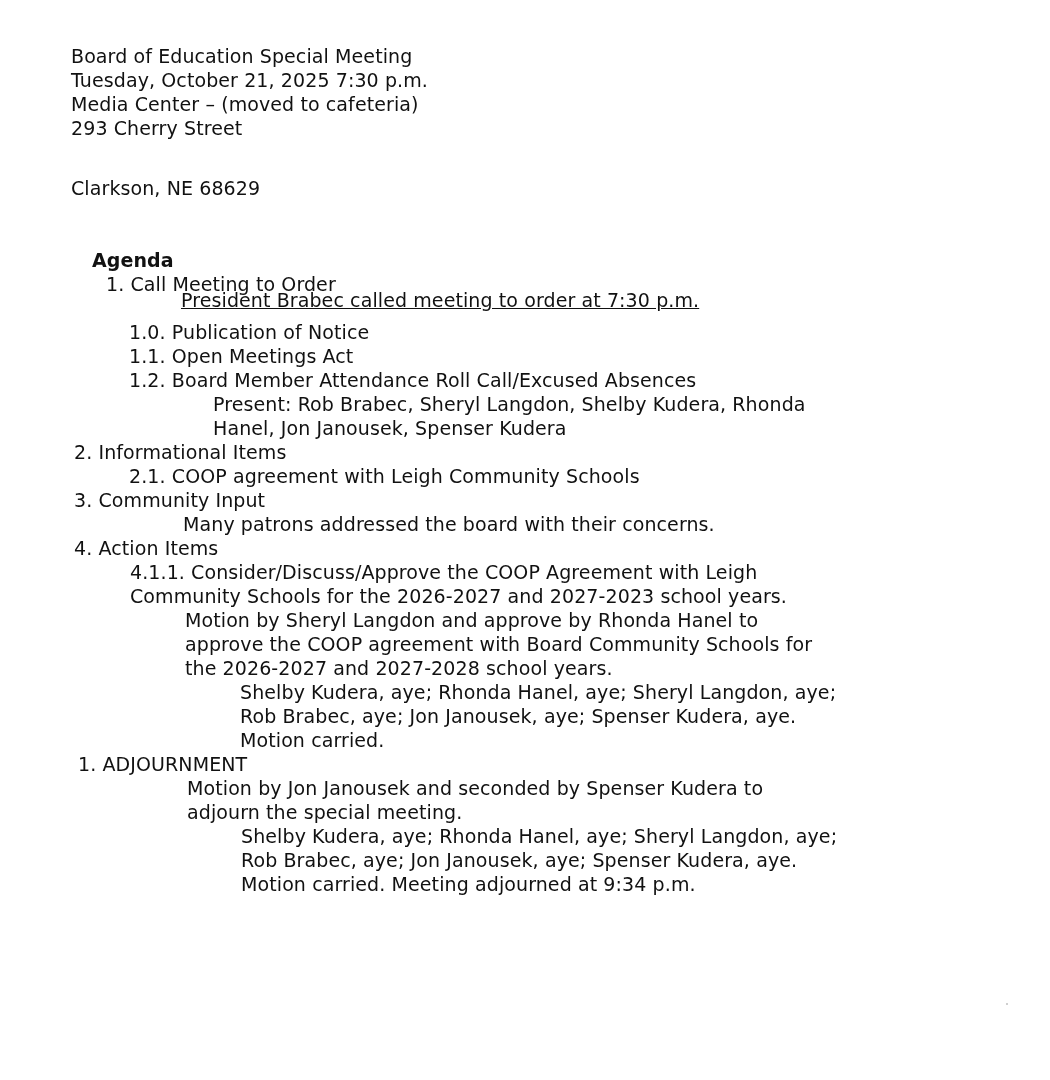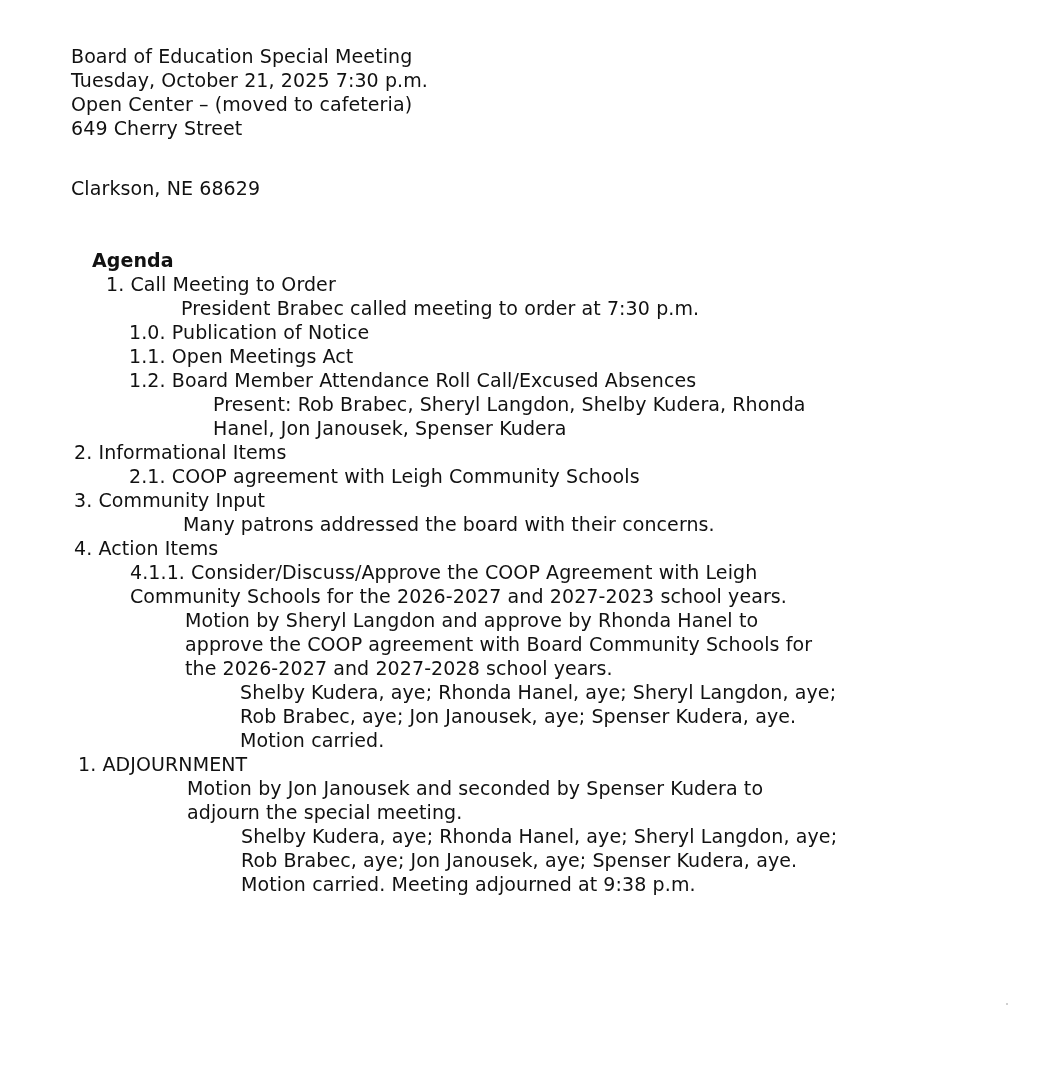--- a/index.html
+++ b/index.html
@@ -43,31 +43,31 @@
     }
   </style>
 </head>
 <body>
 
 <div class="page">
 
   <div>
     <div class="line" style="left:71px; top:44px;">Board of Education Special Meeting</div>
     <div class="line" style="left:71px; top:68px;">Tuesday, October 21, 2025 7:30 p.m.</div>
-    <div class="line" style="left:71px; top:92px;">Open Center – (moved to cafeteria)</div>
-    <div class="line" style="left:71px; top:116px;">649 Cherry Street</div>
+    <div class="line" style="left:71px; top:92px;">Media Center – (moved to cafeteria)</div>
+    <div class="line" style="left:71px; top:116px;">293 Cherry Street</div>
     <div class="line" style="left:71px; top:140px;margin-top:36px;">Clarkson, NE 68629</div>
   </div>
 
   <div>
     <div class="line bold" style="left:71px; top:248px;margin-left:21px;">Agenda</div>
 
     <div>
       <div class="line" style="left:106px; top:272px;">1. Call Meeting to Order</div>
-      <div class="line" style="left:181px; top:296px;">President Brabec called meeting to order at 7:30 p.m.</div>
+      <div class="line" style="left:181px; top:288px;text-decoration:underline;">President Brabec called meeting to order at 7:30 p.m.</div>
       <div class="line" style="left:129px; top:320px;">1.0. Publication of Notice</div>
       <div class="line" style="left:129px; top:344px;">1.1. Open Meetings Act</div>
       <div class="line" style="left:129px; top:368px;">1.2. Board Member Attendance Roll Call/Excused Absences</div>
       <div class="line" style="left:213px; top:392px;">Present:  Rob Brabec, Sheryl Langdon, Shelby Kudera, Rhonda</div>
       <div class="line" style="left:213px; top:416px;">Hanel, Jon Janousek, Spenser Kudera</div>
     </div>
 
     <div>
       <div class="line" style="left:74px; top:440px;">2. Informational Items</div>
       <div class="line" style="left:129px; top:464px;">2.1. COOP agreement with Leigh Community Schools</div>
@@ -89,18 +89,18 @@
       <div class="line" style="left:240px; top:704px;">Rob Brabec, aye; Jon Janousek, aye; Spenser Kudera, aye.</div>
       <div class="line" style="left:240px; top:728px;">Motion carried.</div>
     </div>
 
     <div>
       <div class="line" style="left:78px; top:752px;">1. ADJOURNMENT</div>
       <div class="line" style="left:187px; top:776px;">Motion by Jon Janousek and seconded by Spenser Kudera to</div>
       <div class="line" style="left:187px; top:800px;">adjourn the special meeting.</div>
       <div class="line" style="left:241px; top:824px;">Shelby Kudera, aye; Rhonda Hanel, aye; Sheryl Langdon, aye;</div>
       <div class="line" style="left:241px; top:848px;">Rob Brabec, aye; Jon Janousek, aye; Spenser Kudera, aye.</div>
-      <div class="line" style="left:241px; top:872px;">Motion carried.  Meeting adjourned at 9:38 p.m.</div>
+      <div class="line" style="left:241px; top:872px;">Motion carried.  Meeting adjourned at 9:34 p.m.</div>
     </div>
   </div>
 
   <div class="speck"></div>
 </div>
 
 </body></html>

